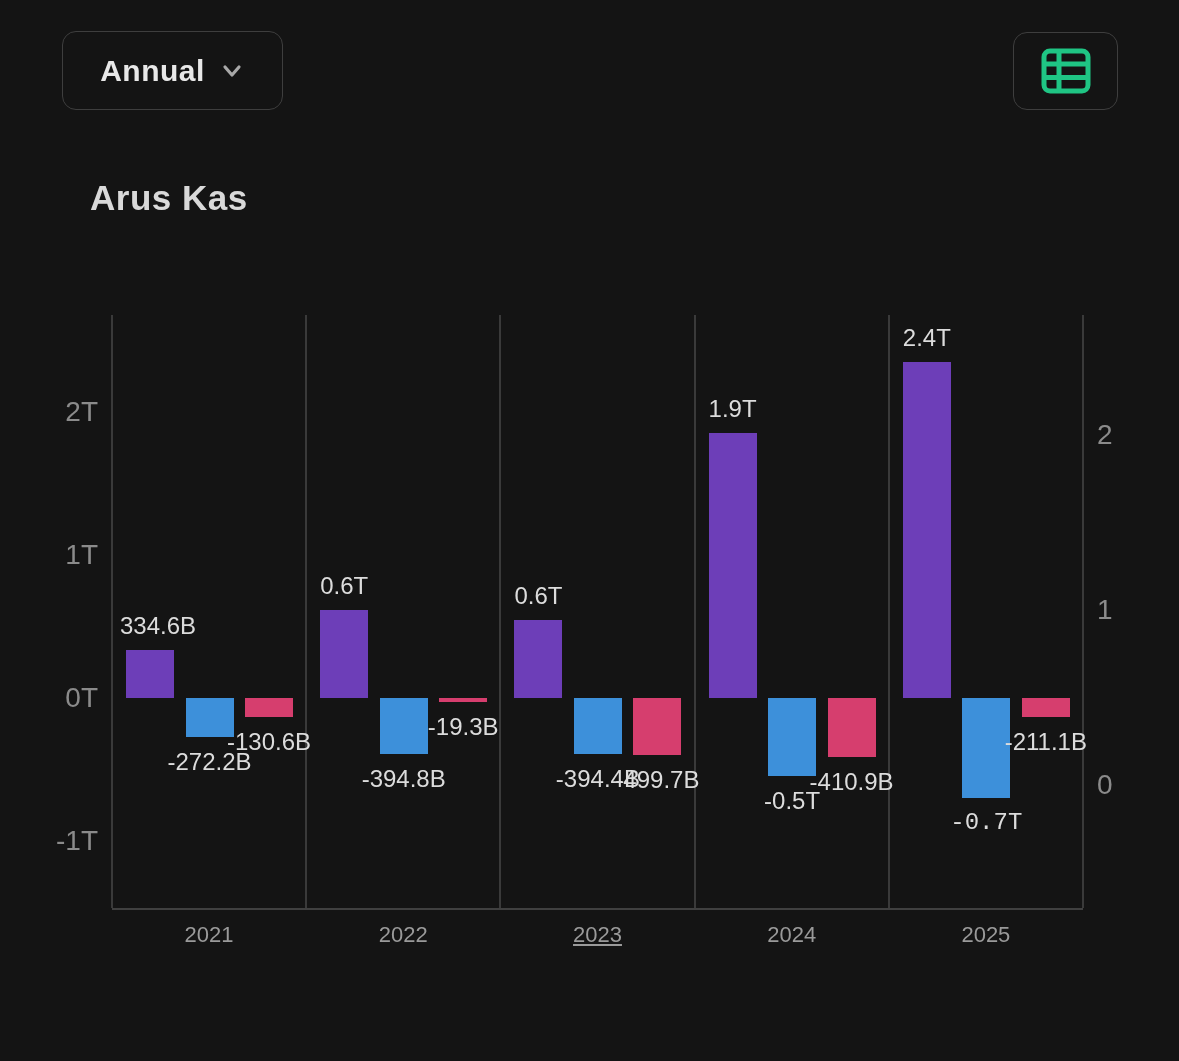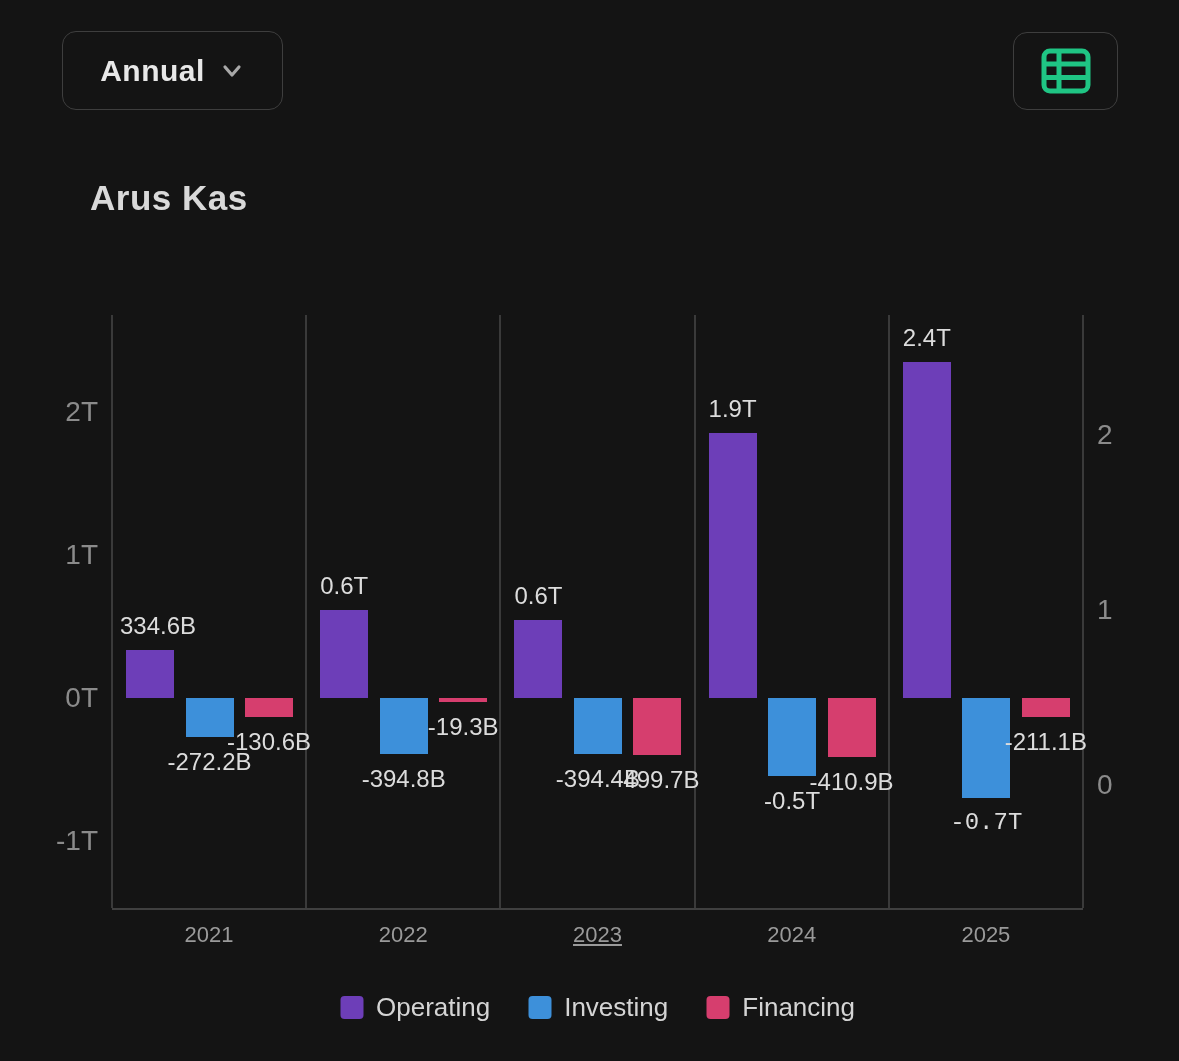--- a/index.html
+++ b/index.html
@@ -122,29 +122,15 @@
       <div class="bar-label" style="left: 657.4px; top: 767px;">-499.7B</div>
       <div class="bar" style="left: 827.6px; top: 698px; width: 48px; height: 58.7587px; background: rgb(214, 62, 110);"></div>
       <div class="bar-label" style="left: 851.6px; top: 768.759px;">-410.9B</div>
       <div class="bar" style="left: 1021.8px; top: 698px; width: 48px; height: 19.3765px; background: rgb(214, 62, 110);"></div>
       <div class="bar-label" style="left: 1045.8px; top: 729.376px;">-211.1B</div>
       <div class="x-label" style="left: 209.1px; top: 922px;">2021</div>
       <div class="x-label" style="left: 403.3px; top: 922px;">2022</div>
       <div class="x-label" style="left: 597.5px; top: 922px; text-decoration: underline;">2023</div>
       <div class="x-label" style="left: 791.7px; top: 922px;">2024</div>
       <div class="x-label" style="left: 985.9px; top: 922px;">2025</div>
-      <div class="legend" style="left: 597.5px;">
-        <div class="legend-item">
-          <span class="legend-swatch" style="background: rgb(109, 62, 184);"></span>
-          <span class="legend-label">Operating</span>
-        </div>
-        <div class="legend-item">
-          <span class="legend-swatch" style="background: rgb(61, 144, 218);"></span>
-          <span class="legend-label">Investing</span>
-        </div>
-        <div class="legend-item">
-          <span class="legend-swatch" style="background: rgb(214, 62, 110);"></span>
-          <span class="legend-label">Financing</span>
-        </div>
-      </div>
     </div>
 
 </div>
 
 </body></html>

